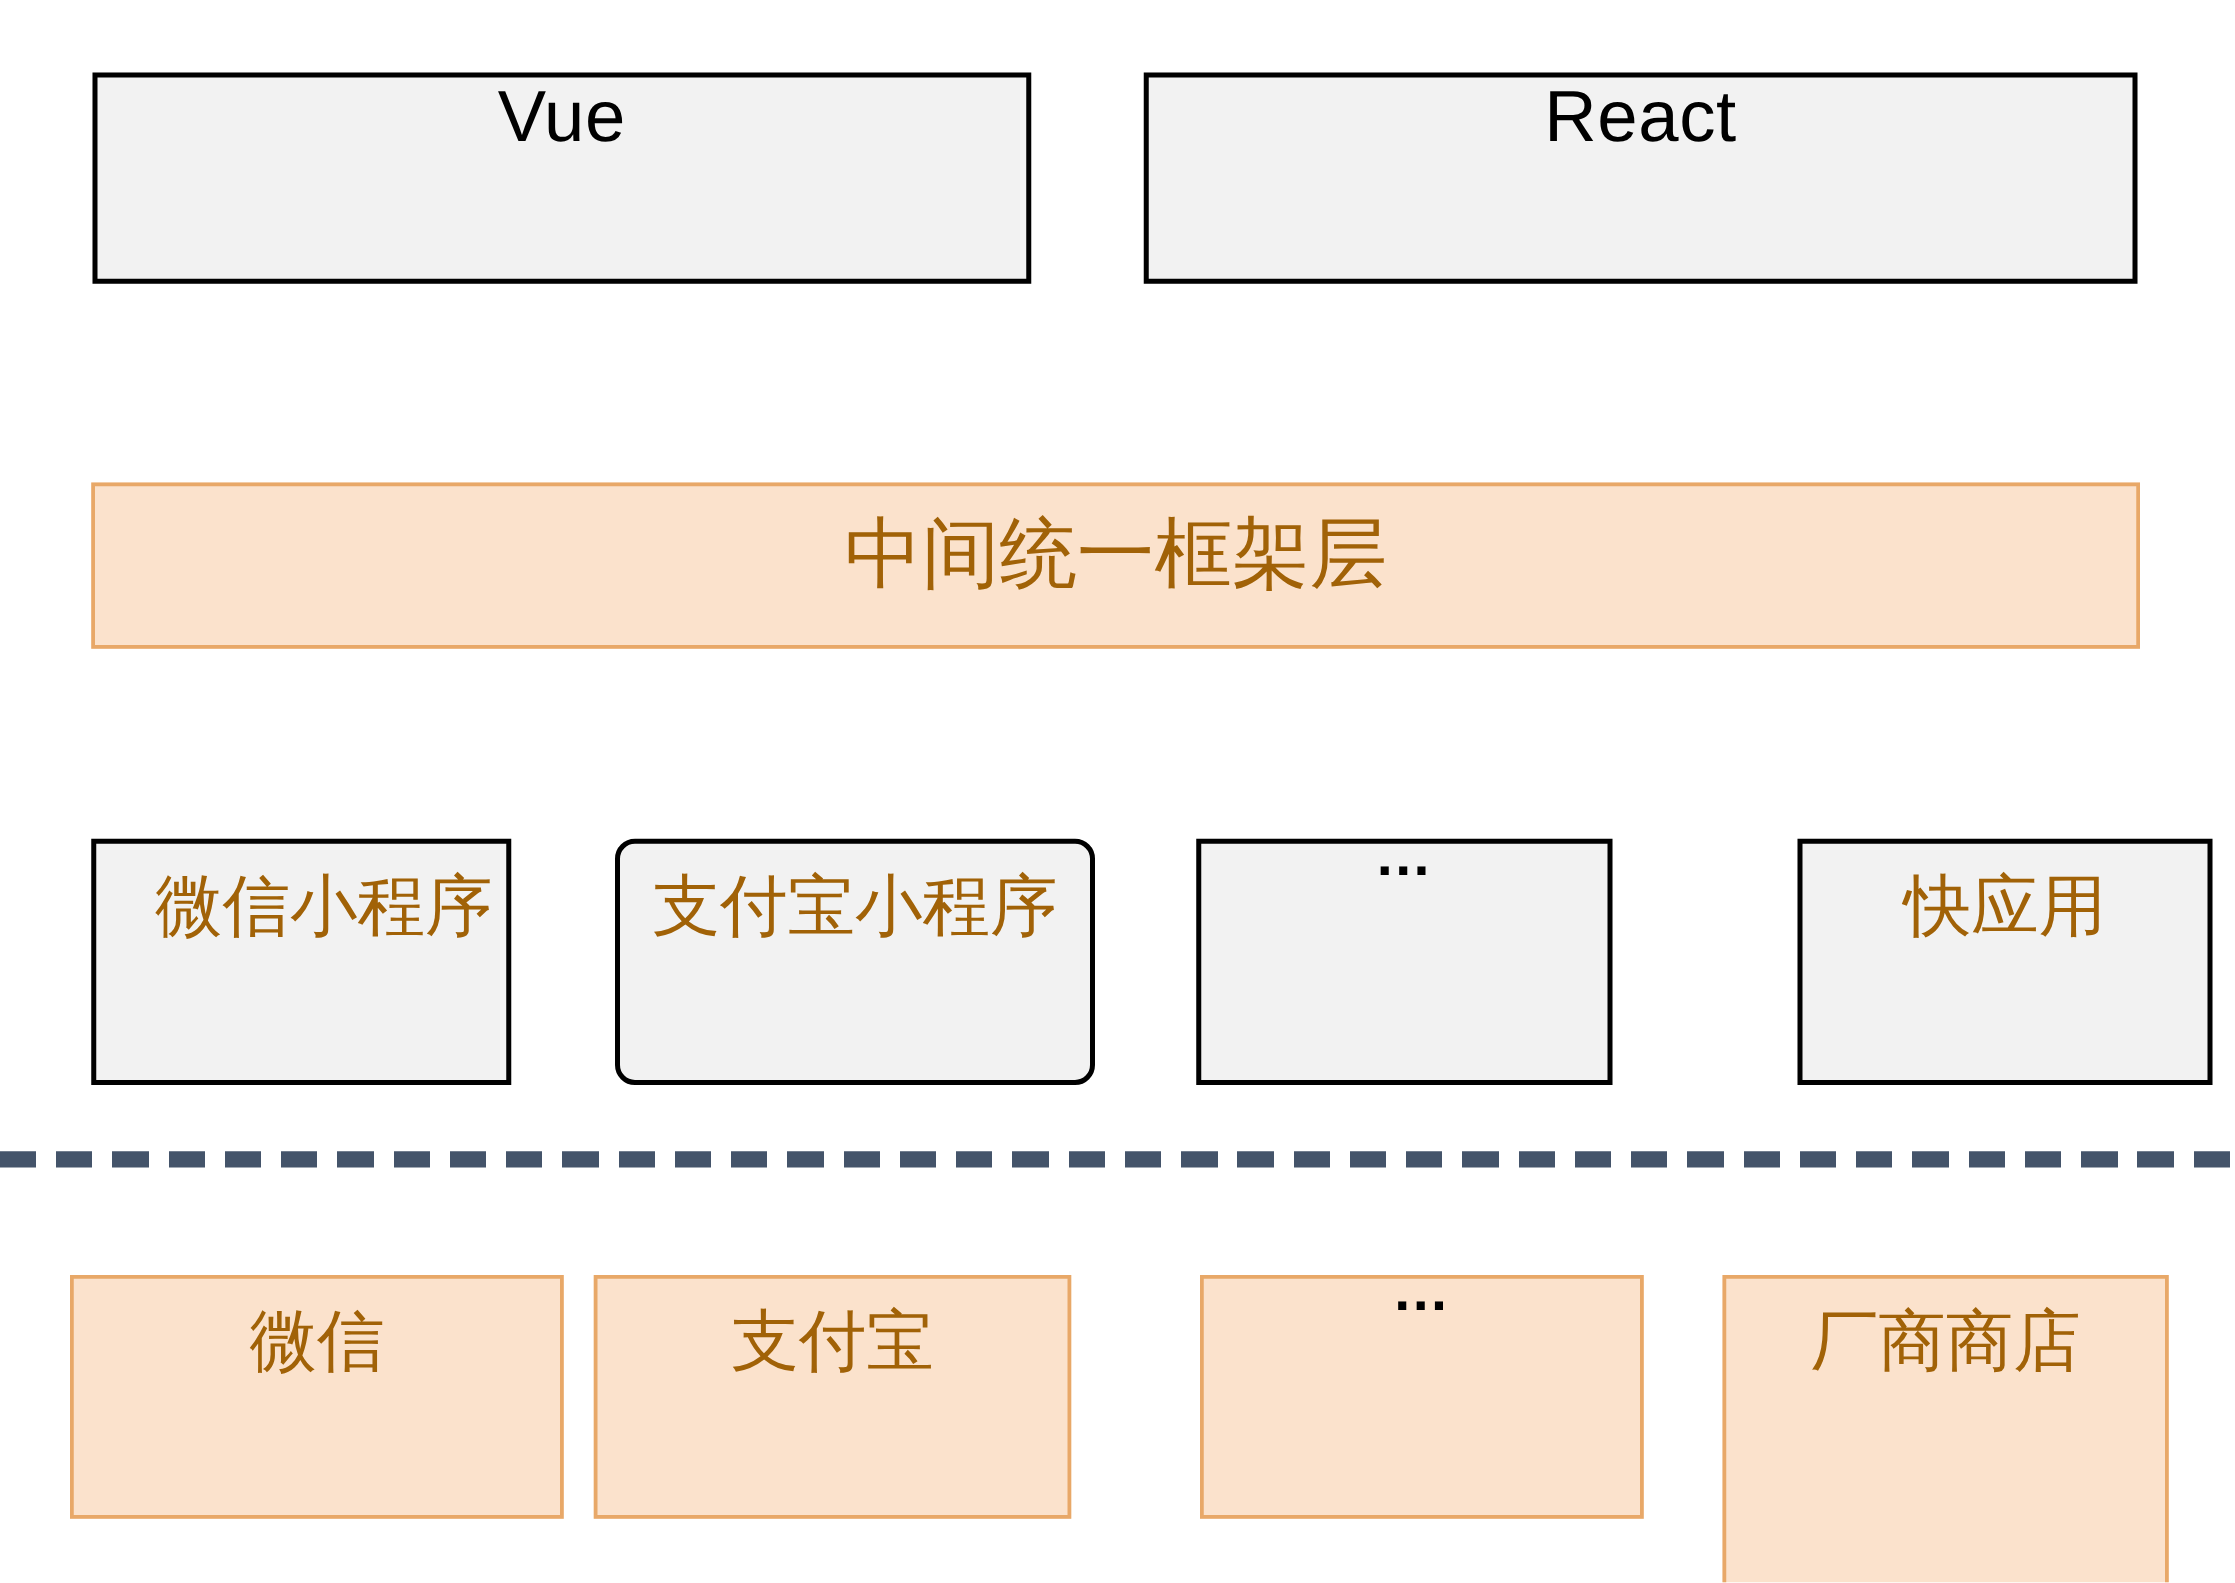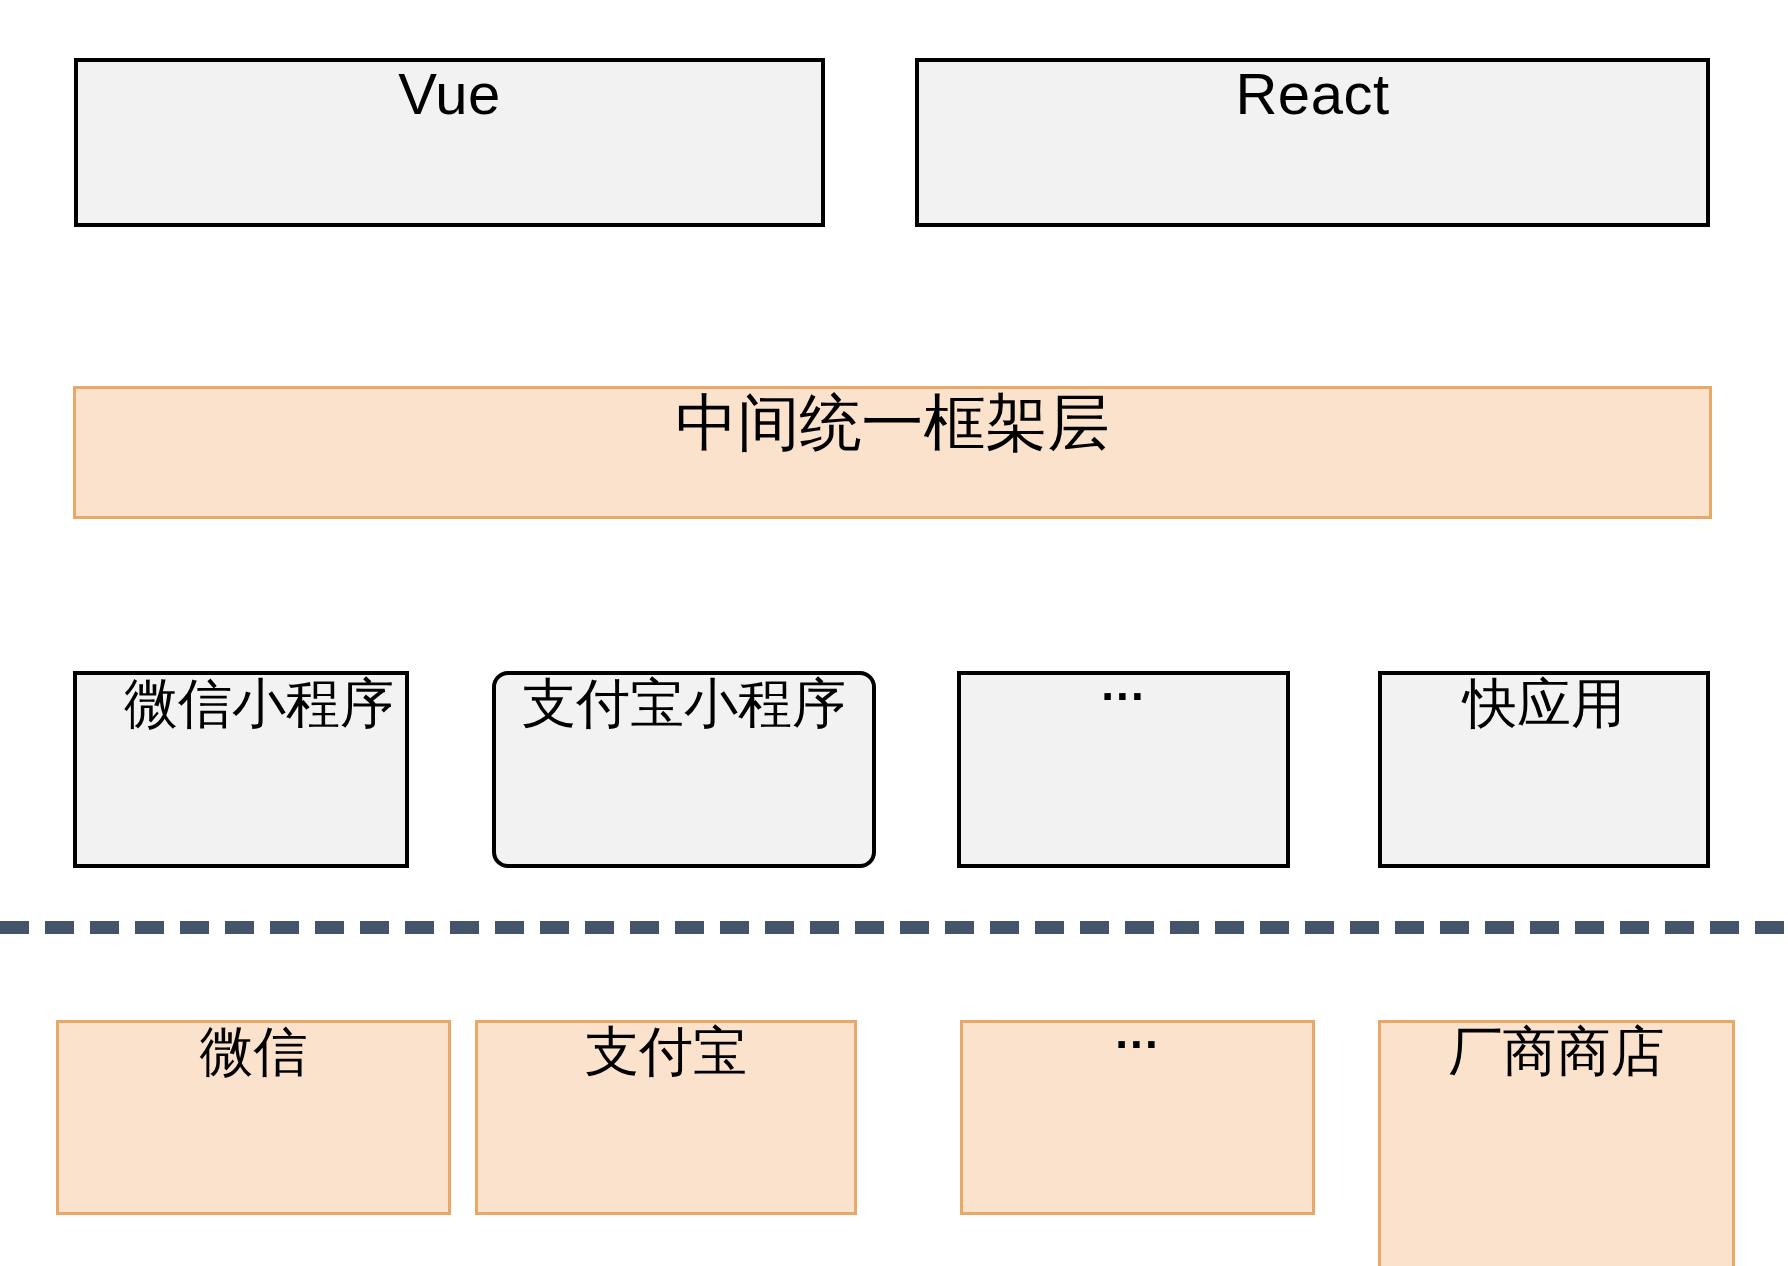--- a/index.html
+++ b/index.html
@@ -48,21 +48,22 @@
     font-family: "Liberation Sans", "DejaVu Sans", sans-serif;
     font-size: 58px;
     font-weight: 400;
     letter-spacing: 0.5px;
   }
 
   
   .label--cjk {
     font-family: "Liberation Serif", "DejaVu Serif", serif;
     font-weight: 400;
-    color: #000000;
+    color: #a16207;
+    margin-top: 21px;
   }
 
   .label--cjk-xl { font-size: 62px; }
   .label--cjk-lg { font-size: 54px; }
 
   
   .label--dots {
     font-family: "Liberation Sans", "DejaVu Sans", sans-serif;
     font-size: 46px;
     font-weight: 700;
@@ -75,21 +76,21 @@
   #node-vue    { left: 74px;  top: 58px;  width: 751px; height: 169px; }
   #node-react  { left: 915px; top: 58px;  width: 795px; height: 169px; }
 
   
   #node-unified-layer { left: 73px; top: 386px; width: 1639px; height: 133px; }
 
   
   #node-wechat-mp   { left: 73px;   top: 671px; width: 336px; height: 197px; padding-left: 36px; }
   #node-alipay-mp   { left: 492px;  top: 671px; width: 384px; height: 197px; border-radius: 16px; }
   #node-more-mp     { left: 957px;  top: 671px; width: 333px; height: 197px; }
-  #node-quickapp    { left: 1378px; top: 671px; width: 332px; height: 197px; }
+  #node-quickapp    { left: 1438px; top: 671px; width: 332px; height: 197px; }
 
   
   #divider {
     position: absolute;
     left: 0;
     top: 921px;
     width: 1788px;
     height: 13px;
     background-image: repeating-linear-gradient(
       to right,

